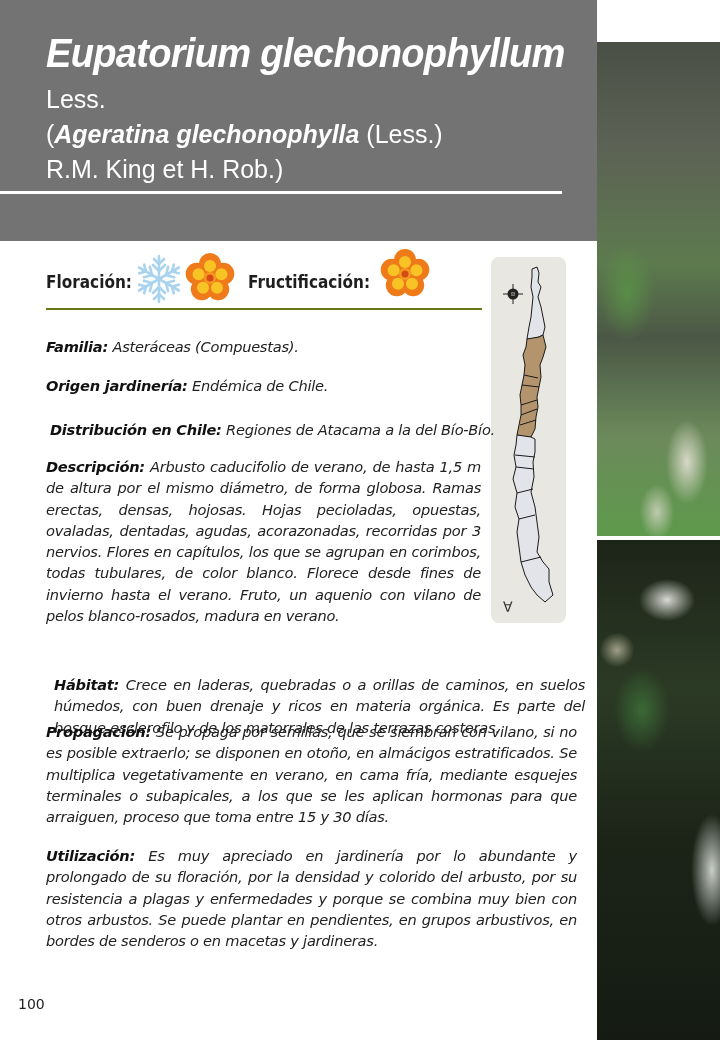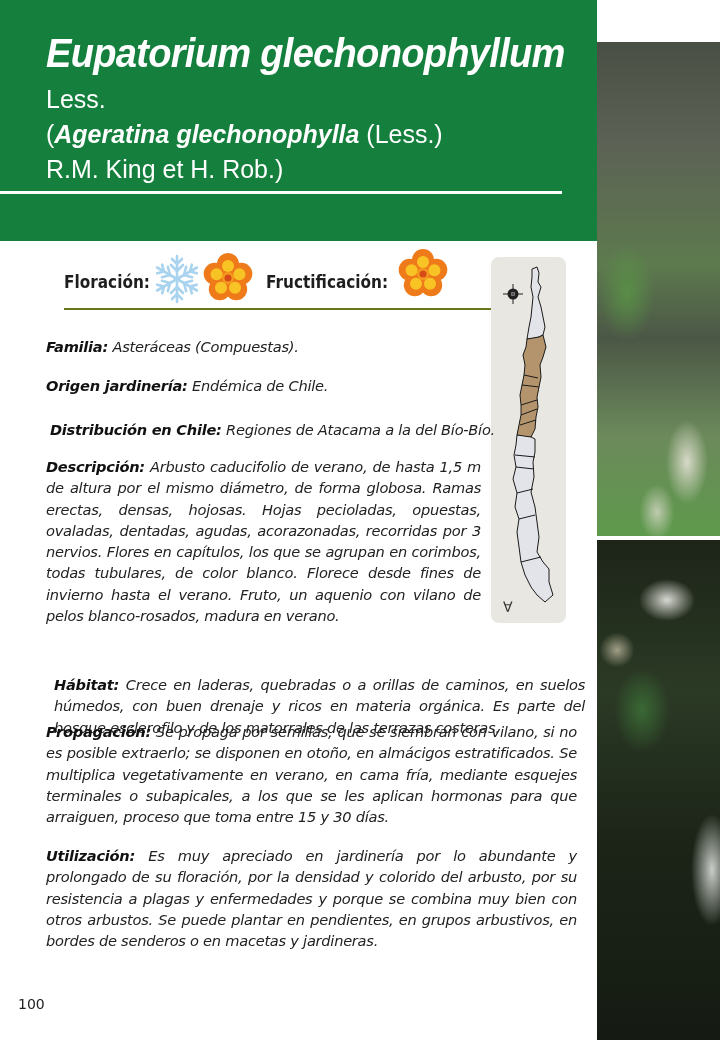--- a/index.html
+++ b/index.html
@@ -1,39 +1,39 @@
 <!DOCTYPE html>
 <html><head>
   <meta charset="utf-8">
   <style>
     html, body { margin:0; padding:0; }
     body { width:720px; height:1040px; position:relative; overflow:hidden; background:#ffffff; font-family:"DejaVu Sans", sans-serif; color:#1e1e1e; }
 
-    .header { position:absolute; left:0; top:0; width:597px; height:241px; background:#15803d; }
+    .header { position:absolute; left:0; top:0; width:597px; height:241px; background:#737373; }
     .title { position:absolute; left:46px; top:30px; font-family:"Liberation Sans", sans-serif; font-style:italic; font-weight:bold; font-size:41px; color:#fff; letter-spacing:-0.8px; white-space:nowrap; transform:scaleX(0.93); transform-origin:left top; }
     .hline { position:absolute; left:46px; font-family:"Liberation Sans", sans-serif; font-size:26px; color:#fff; white-space:nowrap; transform:scaleX(0.96); transform-origin:left top; }
     .hline b { font-style:italic; font-weight:bold; }
     .rule { position:absolute; left:0; top:191px; width:562px; height:3px; background:#ffffff; }
     .common { position:absolute; left:46px; top:204px; font-family:"Liberation Sans", sans-serif; font-weight:bold; font-size:20px; color:#fff; }
 
     .photo-top { position:absolute; left:597px; top:42px; width:123px; height:494px;
       background:
         radial-gradient(ellipse 30px 60px at 90px 420px, rgba(235,230,220,0.85), transparent 70%),
         radial-gradient(ellipse 25px 40px at 60px 470px, rgba(230,225,215,0.7), transparent 70%),
         radial-gradient(ellipse 40px 70px at 30px 250px, rgba(90,150,70,0.8), transparent 70%),
         linear-gradient(180deg, #4a4f45 0%, #5c6155 20%, #5d7a4e 45%, #4b5746 60%, #6c8a5b 80%, #5e9a4c 100%); }
     .photo-bottom { position:absolute; left:597px; top:540px; width:123px; height:500px;
       background:
         radial-gradient(ellipse 40px 30px at 70px 60px, rgba(225,225,220,0.95), transparent 70%),
         radial-gradient(ellipse 30px 80px at 115px 330px, rgba(220,225,220,0.9), transparent 70%),
         radial-gradient(ellipse 25px 25px at 20px 110px, rgba(190,185,160,0.8), transparent 70%),
         radial-gradient(ellipse 40px 60px at 45px 170px, rgba(60,110,55,0.9), transparent 70%),
         linear-gradient(180deg, #1d2418 0%, #2b3a25 30%, #1c2418 60%, #151b12 100%); }
 
-    .season { position:absolute; left:64px; top:250px; width:436px; height:60px; }
+    .season { position:absolute; left:46px; top:250px; width:436px; height:60px; }
     .season-label { position:absolute; top:22px; font-weight:bold; font-size:17px; color:#1e1e1e; transform:scaleX(0.9); transform-origin:left top; white-space:nowrap; }
     .season-rule { position:absolute; left:0; top:58px; width:436px; height:2px; background:#69761b; }
     .ico { position:absolute; top:0; }
 
     .map-panel { position:absolute; left:491px; top:257px; width:75px; height:366px; background:#e9e7e1; border-radius:8px; }
 
     .body-text { position:absolute; left:46px; width:480px; font-size:14.6px; line-height:21.3px; text-align:justify; color:#222; letter-spacing:-0.25px;font-style:italic; }
     .body-text.wide { width:531px; }
     .body-text b { font-weight:bold; color:#111; }
 

